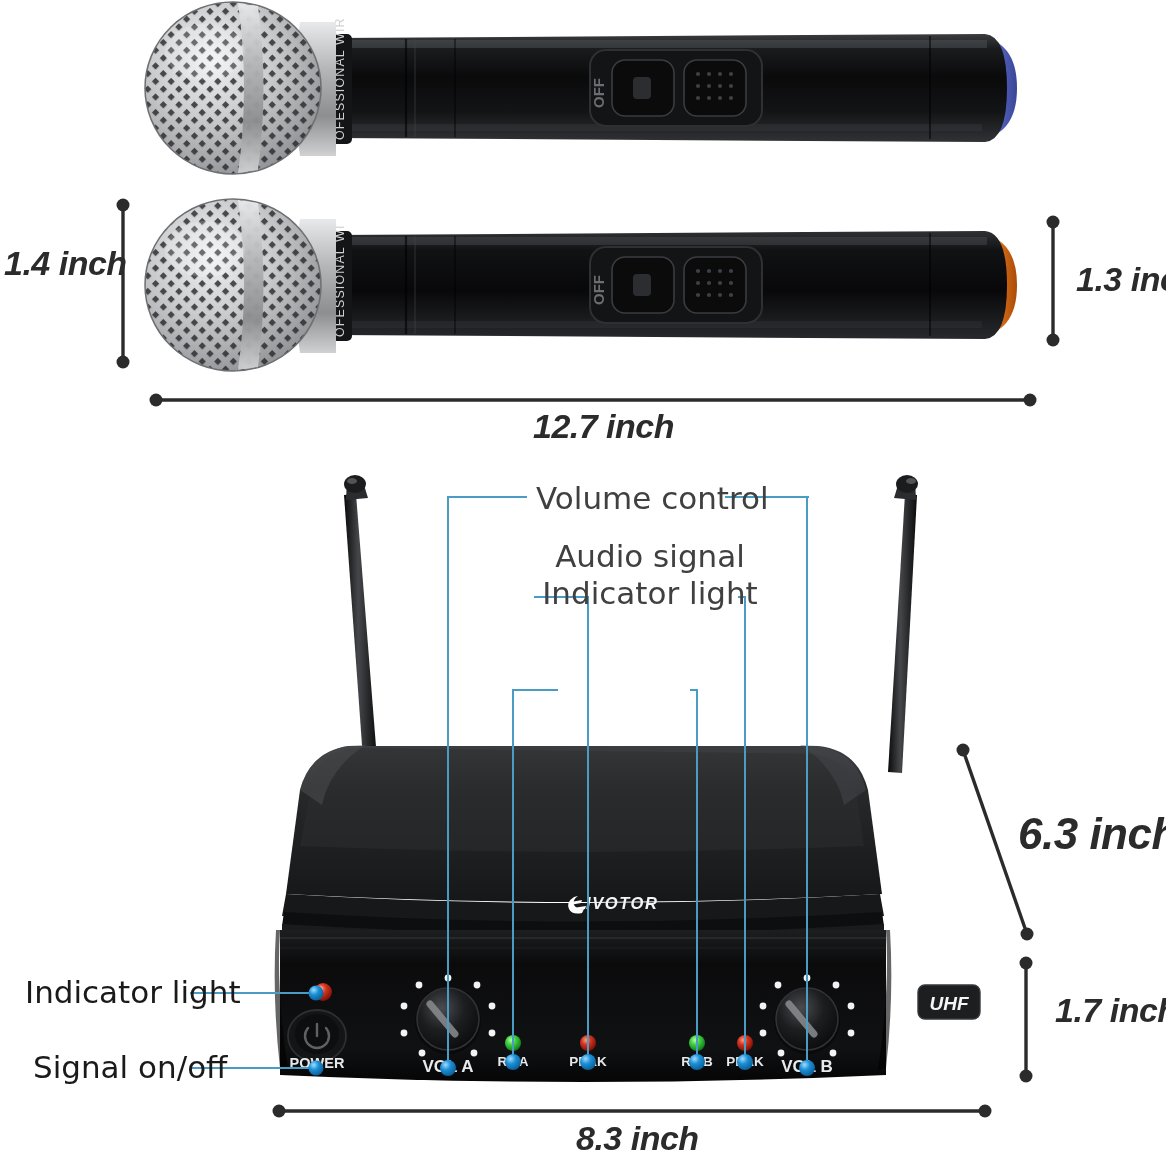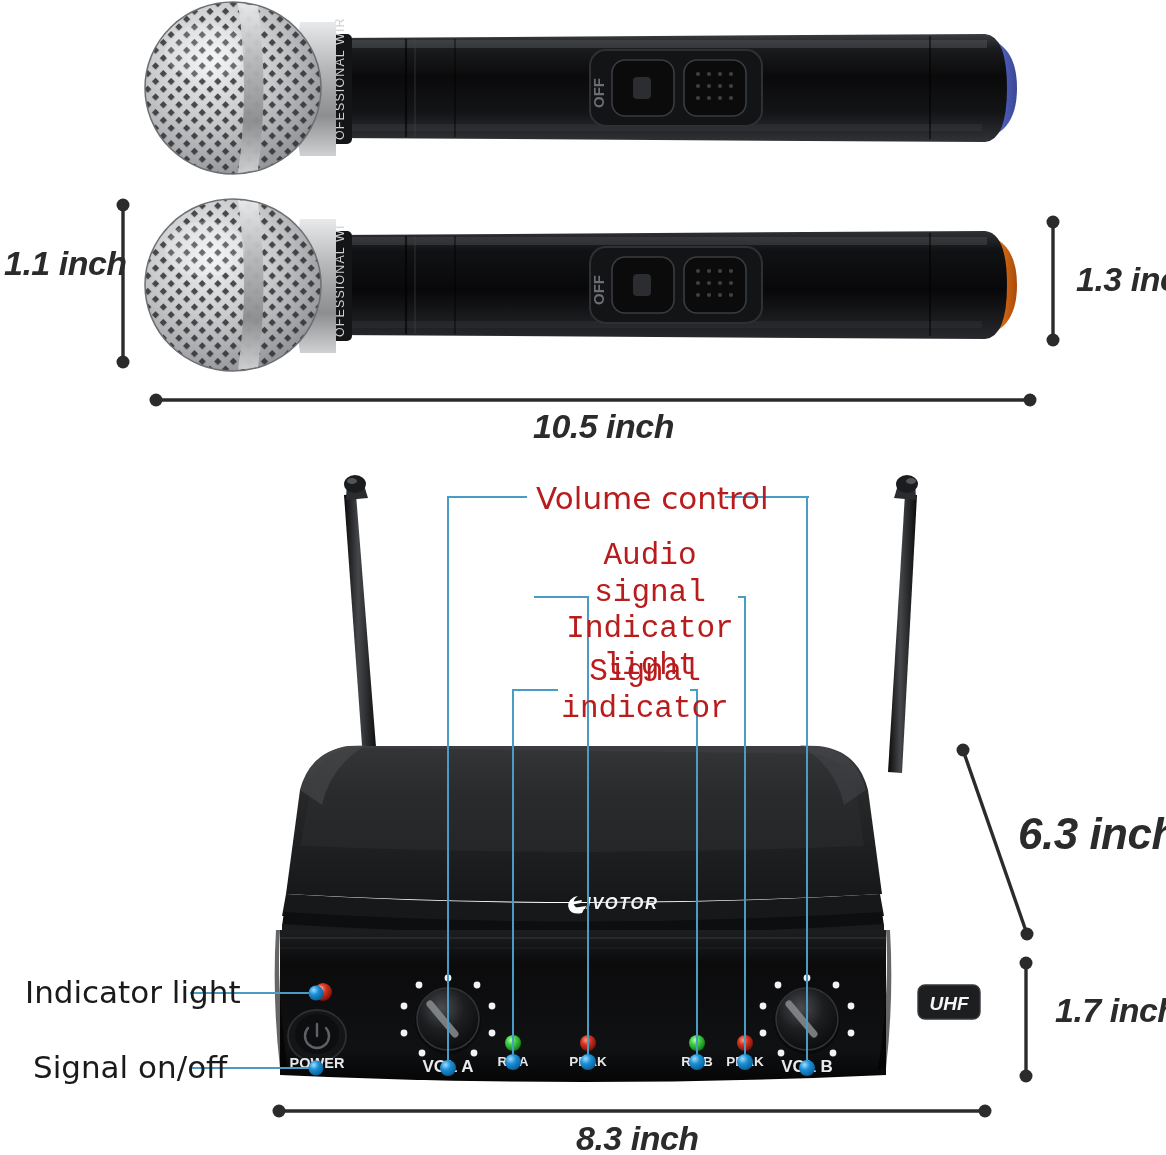--- a/index.html
+++ b/index.html
@@ -8,23 +8,23 @@
        font-family:"Liberation Sans","DejaVu Sans",sans-serif;color:#231f20;}
   .stage{position:absolute;inset:0;width:1166px;height:1155px;}
   svg.layer{position:absolute;left:0;top:0;width:1166px;height:1155px;overflow:visible;}
 
   
   .dimtext{position:absolute;font-style:italic;font-weight:700;
            font-family:"Liberation Sans","DejaVu Sans",sans-serif;
            color:#2b2b2b;white-space:nowrap;letter-spacing:-0.5px;}
 
   
-  .callout{position:absolute;color:#b91c1c;white-space:nowrap;text-align:center;
+  .callout{position:absolute;color:#404040;white-space:nowrap;text-align:center;
            font-family:"DejaVu Sans","Liberation Sans",sans-serif;font-weight:400;}
-  .callout.two-line{white-space:normal;line-height:1.18;font-family:Liberation Mono, monospace;}
+  .callout.two-line{white-space:normal;line-height:1.18;}
 
   
   .sidelabel{position:absolute;color:#1a1a1a;white-space:nowrap;
              font-family:"DejaVu Sans","Liberation Sans",sans-serif;}
 </style>
 </head>
 <body>
 
 <div class="stage">
 
@@ -379,40 +379,39 @@
       <circle cx="807" cy="1068" r="8" fill="url(#ledDot)"></circle>
       <circle cx="588" cy="1062" r="8" fill="url(#ledDot)"></circle>
       <circle cx="745" cy="1062" r="8" fill="url(#ledDot)"></circle>
       <circle cx="513" cy="1062" r="8" fill="url(#ledDot)"></circle>
       <circle cx="697" cy="1062" r="8" fill="url(#ledDot)"></circle>
       <circle cx="316" cy="993" r="7.5" fill="url(#ledDot)"></circle>
       <circle cx="316" cy="1068" r="7.5" fill="url(#ledDot)"></circle>
     </g>
   </svg>
 
-  <div class="dimtext" style="left:4px;top:244px;font-size:34px;">1.1 inch</div>
+  <div class="dimtext" style="left:4px;top:244px;font-size:34px;">1.4 inch</div>
 
   <div class="dimtext" style="left:1076px;top:260px;font-size:34px;">1.3 inch</div>
 
-  <div class="dimtext" style="left:533px;top:407px;font-size:34px;">10.5 inch</div>
+  <div class="dimtext" style="left:533px;top:407px;font-size:34px;">12.7 inch</div>
 
   <div class="dimtext" style="left:1018px;top:809px;font-size:44px;">6.3 inch</div>
 
   <div class="dimtext" style="left:1055px;top:991px;font-size:34px;">1.7 inch</div>
 
   <div class="dimtext" style="left:576px;top:1119px;font-size:34px;">8.3 inch</div>
 
   <div class="callout" style="left:536px;top:480px;font-size:31px;">Volume control</div>
 
   <div class="callout two-line" style="left:540px;top:538px;font-size:31px;width:220px;text-align:center;">
     <div>Audio signal</div>
     <div>Indicator light</div>
   </div>
 
   <div class="callout two-line" style="left:530px;top:654px;font-size:31px;width:230px;text-align:center;">
-    <div>Signal indicator</div>
   </div>
 
   <div class="sidelabel" style="left:25px;top:974px;font-size:31px;">Indicator light</div>
 
   <div class="sidelabel" style="left:33px;top:1049px;font-size:31px;">Signal on/off</div>
 
 </div>
 
 </body></html>

